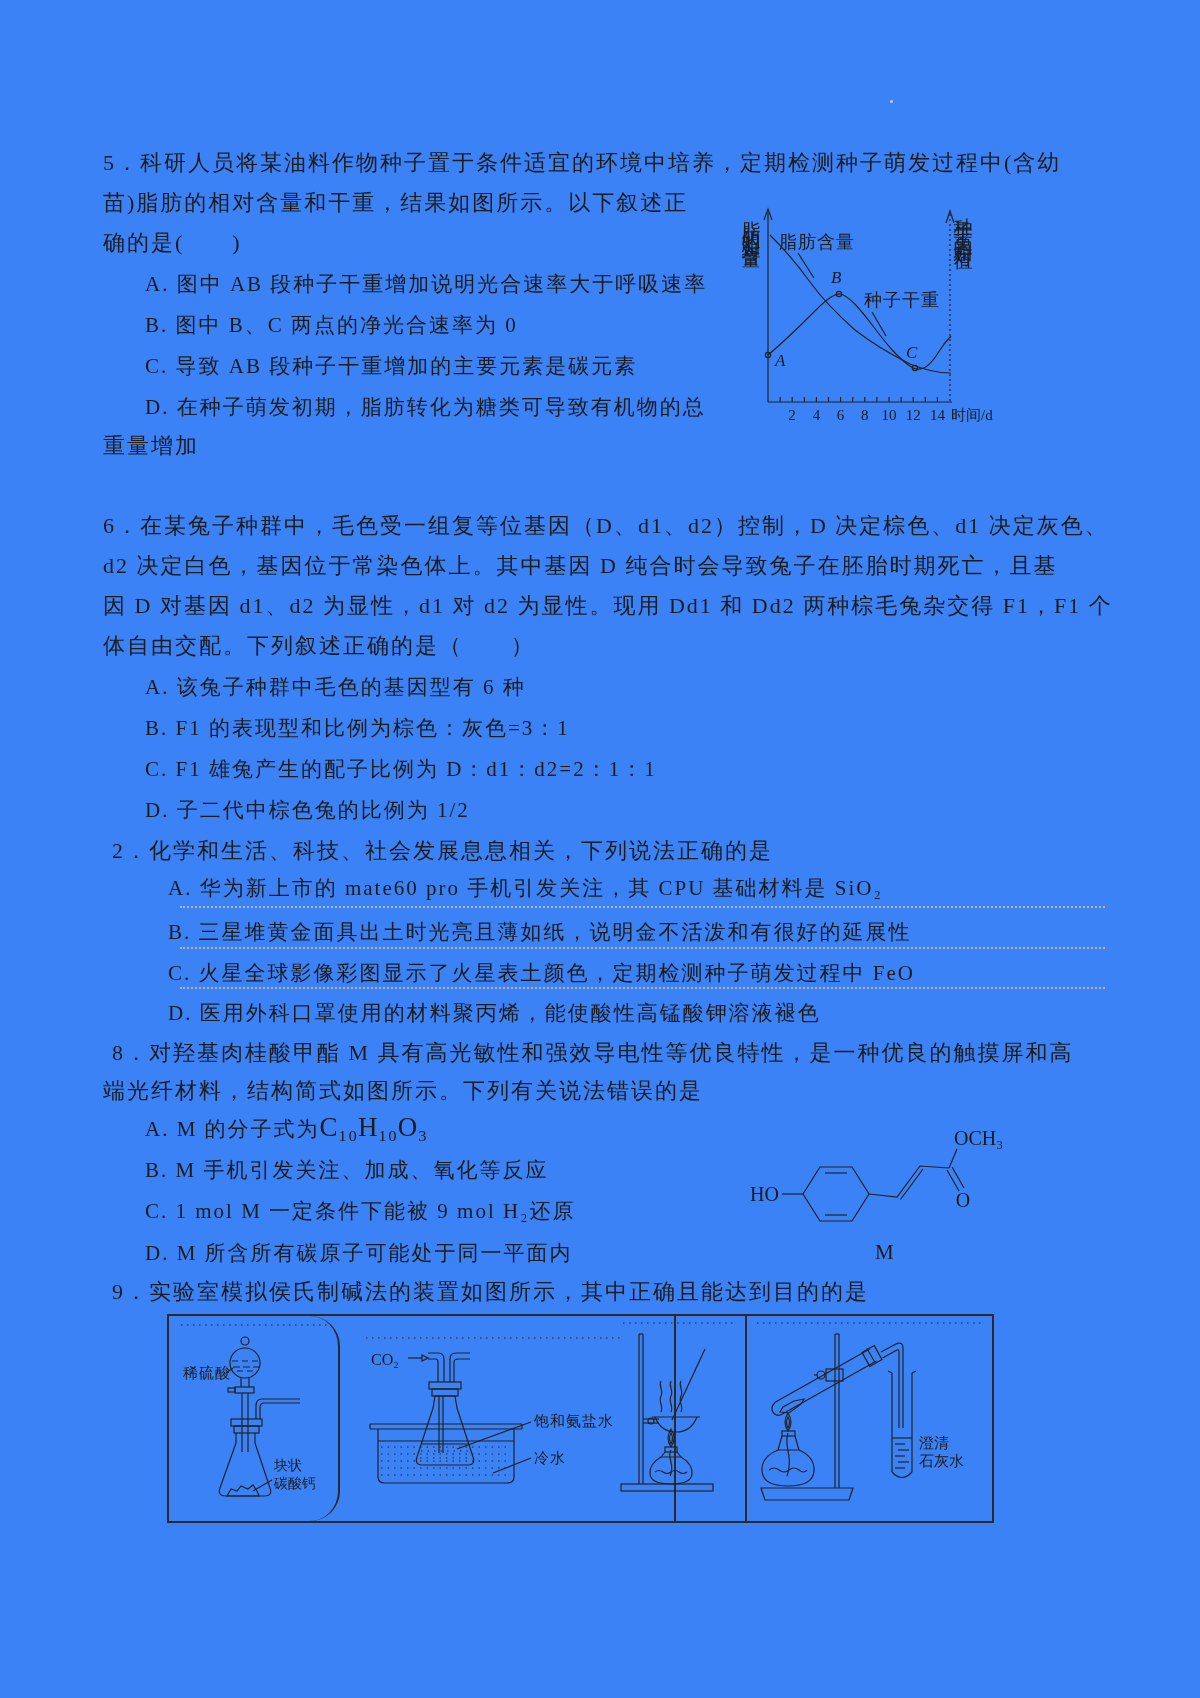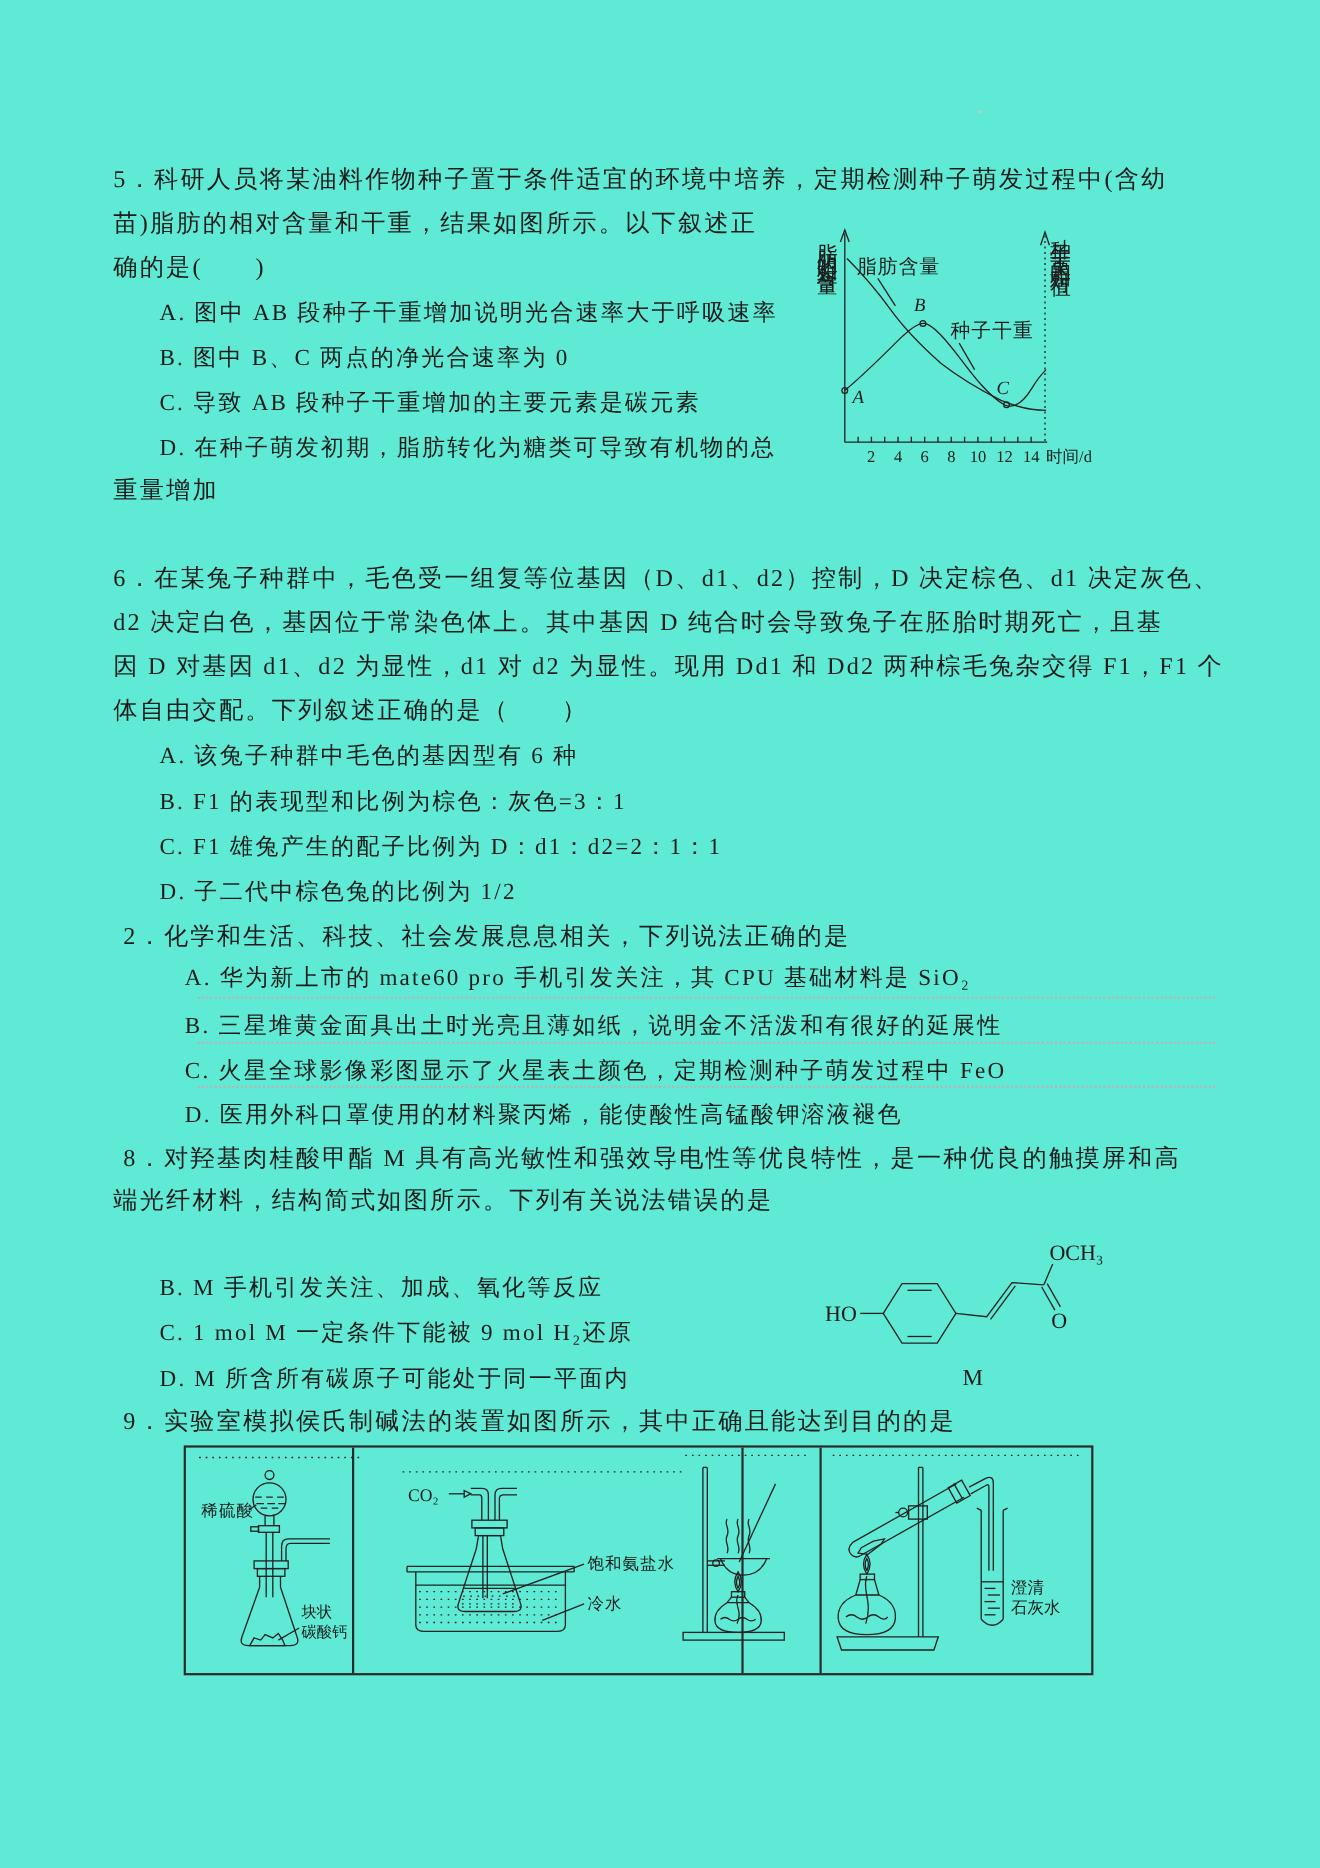--- a/index.html
+++ b/index.html
@@ -1,16 +1,16 @@
 <!DOCTYPE html>
 <html><head>
 <meta charset="utf-8">
 <style>
   html,body{margin:0;padding:0;background:#e8e8e8;}
-  .page{position:relative;width:1200px;height:1698px;background:#5eead4;margin:0 auto;
+  .page{position:relative;width:1200px;height:1698px;background:#3b82f6;margin:0 auto;
         font-family:"Liberation Serif","DejaVu Serif",serif;color:#1c1c1c;overflow:hidden;}
   .ln{position:absolute;white-space:nowrap;font-size:22px;letter-spacing:2px;line-height:1.15;}
   .opt{font-size:21px;}
   .dotline{position:absolute;height:0;border-top:2px dotted #b5b5b5;}
   .vlabel{position:absolute;writing-mode:vertical-rl;text-orientation:upright;
           font-size:19px;letter-spacing:5px;white-space:nowrap;}
   .formula{font-size:27px;letter-spacing:0.5px;}
   .speck{position:absolute;width:3px;height:3px;border-radius:50%;background:#c9c9bd;}
   svg{position:absolute;overflow:visible;}
   svg line, svg path, svg rect, svg circle, svg polyline, svg polygon{stroke:#222;fill:none;stroke-width:1.2;}
@@ -102,20 +102,23 @@
   <div class="ln opt" style="left:168px;top:876px;">A. 华为新上市的 mate60 pro 手机引发关注，其 CPU 基础材料是 SiO₂</div>
   <div class="dotline" style="left:180px;top:906px;width:925px;"></div>
   <div class="ln opt" style="left:168px;top:920px;">B. 三星堆黄金面具出土时光亮且薄如纸，说明金不活泼和有很好的延展性</div>
   <div class="dotline" style="left:180px;top:947px;width:925px;"></div>
   <div class="ln opt" style="left:168px;top:961px;">C. 火星全球影像彩图显示了火星表土颜色，定期检测种子萌发过程中 FeO</div>
   <div class="dotline" style="left:180px;top:987px;width:925px;"></div>
   <div class="ln opt" style="left:168px;top:1001px;">D. 医用外科口罩使用的材料聚丙烯，能使酸性高锰酸钾溶液褪色</div>
 
   <div class="ln" style="left:112px;top:1040px;">8．对羟基肉桂酸甲酯 M 具有高光敏性和强效导电性等优良特性，是一种优良的触摸屏和高</div>
   <div class="ln" style="left:103px;top:1078px;">端光纤材料，结构简式如图所示。下列有关说法错误的是</div>
+  <div class="ln opt" style="left:145px;top:1112px;">
+    <span>A. M 的分子式为</span><span class="formula">C₁₀H₁₀O₃</span>
+  </div>
   <div class="ln opt" style="left:145px;top:1158px;">B. M 手机引发关注、加成、氧化等反应</div>
   <div class="ln opt" style="left:145px;top:1199px;">C. 1 mol M 一定条件下能被 9 mol H₂还原</div>
   <div class="ln opt" style="left:145px;top:1241px;">D. M 所含所有碳原子可能处于同一平面内</div>
 
   <svg style="left:735px;top:1125px;" width="290" height="145" viewBox="0 0 290 145">
     <text x="15" y="76" font-size="20">HO</text>
     <line x1="47" y1="69" x2="68" y2="69"></line>
 
     <polygon points="68,69 85,42 117,42 134,69 117,96 85,96"></polygon>
     <line x1="90" y1="48" x2="112" y2="48"></line>
@@ -129,21 +132,21 @@
     <text x="228" y="82" font-size="20" text-anchor="middle">O</text>
     <line x1="214" y1="43" x2="222" y2="24"></line>
     <text x="219" y="20" font-size="20">OCH₃</text>
   </svg>
   <div class="ln" style="left:875px;top:1240px;font-size:21px;">M</div>
 
   <div class="ln" style="left:112px;top:1279px;">9．实验室模拟侯氏制碱法的装置如图所示，其中正确且能达到目的的是</div>
 
   <div class="tbl" style="left:167px;top:1314px;width:827px;height:209px;">
 
-    <div class="cell divided" style="left:0;width:153px;">
+    <div class="cell divided" style="left:0;width:171px;border-radius:30px;">
       <svg width="169" height="205" viewBox="0 0 169 205">
         <line x1="12" y1="9" x2="158" y2="9" stroke-dasharray="1.5 4.5" stroke="#9a9a9a"></line>
         <text x="14" y="62" font-size="15" letter-spacing="1">稀硫酸</text>
         <line x1="57" y1="57" x2="64" y2="52"></line>
 
         <circle cx="76" cy="25" r="4"></circle>
         <circle cx="76" cy="47" r="15"></circle>
         <path d="M63,45 h6 m4,0 h6 m4,0 h6 M64,51 h7 m3,0 h7 m3,0 h6 M68,55 h6 m4,0 h6" stroke-width="1"></path>
         <line x1="72" y1="62" x2="72" y2="71"></line>
         <line x1="80" y1="61" x2="80" y2="71"></line>

